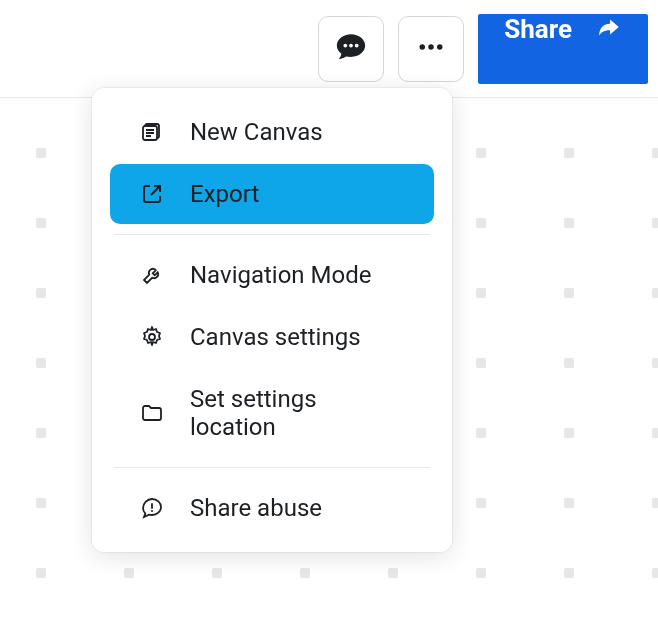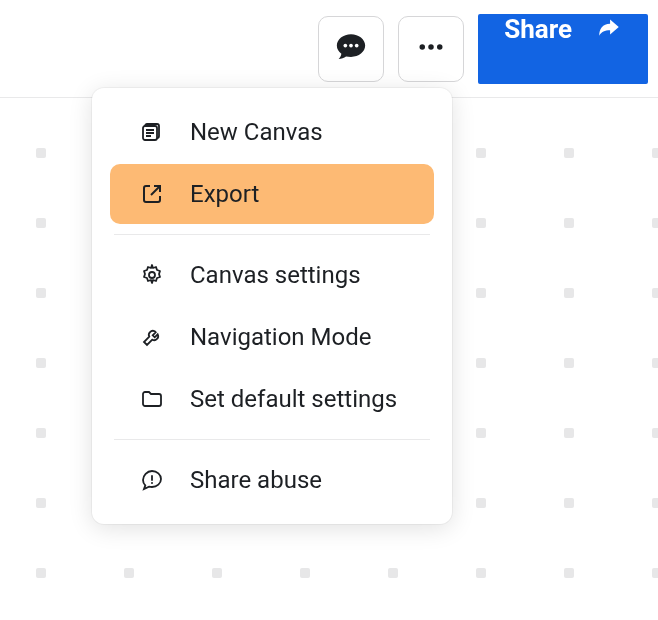--- a/index.html
+++ b/index.html
@@ -76,21 +76,21 @@
     display: flex;
     align-items: center;
     gap: 24px;
     padding: 16px 28px;
     margin: 2px 18px;
     border-radius: 10px;
     color: #1d2024;
     font-size: 24px;
   }
   .menu-item.hover {
-    background: #fdba74;
+    background: #0ea5e9;
   }
   .menu-icon {
     width: 28px;
     height: 28px;
     display: flex;
     align-items: center;
     justify-content: center;
     flex-shrink: 0;
     color: #1d2024;
   }
@@ -225,41 +225,41 @@
       </svg>
     </span>
     <span>Export</span>
   </div>
 
   <div class="menu-sep"></div>
 
   <div class="menu-item">
     <span class="menu-icon">
       <svg viewBox="0 0 24 24" width="24" height="24" fill="none" stroke="#1d2024" stroke-width="1.8">
+        <path d="M14.7 6.3a4 4 0 0 0-5.4 5.4L4 17l3 3 5.3-5.3a4 4 0 0 0 5.4-5.4l-3 3-2-2 3-3z"></path>
+      </svg>
+    </span>
+    <span>Navigation Mode</span>
+  </div>
+  <div class="menu-item">
+    <span class="menu-icon">
+      <svg viewBox="0 0 24 24" width="24" height="24" fill="none" stroke="#1d2024" stroke-width="1.8">
         <circle cx="12" cy="12" r="3"></circle>
         <path d="M12 2l1 3 3-1 1 3 3 1-1 3 1 3-3 1-1 3-3-1-1 3-1-3-3 1-1-3-3-1 1-3-1-3 3-1 1-3 3 1z" stroke-linejoin="round"></path>
       </svg>
     </span>
     <span>Canvas settings</span>
   </div>
   <div class="menu-item">
     <span class="menu-icon">
       <svg viewBox="0 0 24 24" width="24" height="24" fill="none" stroke="#1d2024" stroke-width="1.8">
-        <path d="M14.7 6.3a4 4 0 0 0-5.4 5.4L4 17l3 3 5.3-5.3a4 4 0 0 0 5.4-5.4l-3 3-2-2 3-3z"></path>
-      </svg>
-    </span>
-    <span>Navigation Mode</span>
-  </div>
-  <div class="menu-item">
-    <span class="menu-icon">
-      <svg viewBox="0 0 24 24" width="24" height="24" fill="none" stroke="#1d2024" stroke-width="1.8">
         <path d="M3 7a2 2 0 0 1 2-2h4l2 2h8a2 2 0 0 1 2 2v8a2 2 0 0 1-2 2H5a2 2 0 0 1-2-2V7z"></path>
       </svg>
     </span>
-    <span>Set default settings</span>
+    <span>Set settings location</span>
   </div>
 
   <div class="menu-sep"></div>
 
   <div class="menu-item">
     <span class="menu-icon">
       <svg viewBox="0 0 24 24" width="24" height="24" fill="none" stroke="#1d2024" stroke-width="1.8">
         <path d="M12 3c5 0 9 3.5 9 8 0 4.5-4 8-9 8-1 0-2-.1-3-.4L4 21l1.3-3.6C3.9 16 3 14.1 3 12c0-4.5 4-9 9-9z"></path>
         <path d="M12 8v4" stroke-linecap="round"></path>
         <circle cx="12" cy="15" r="1" fill="#1d2024" stroke="none"></circle>

